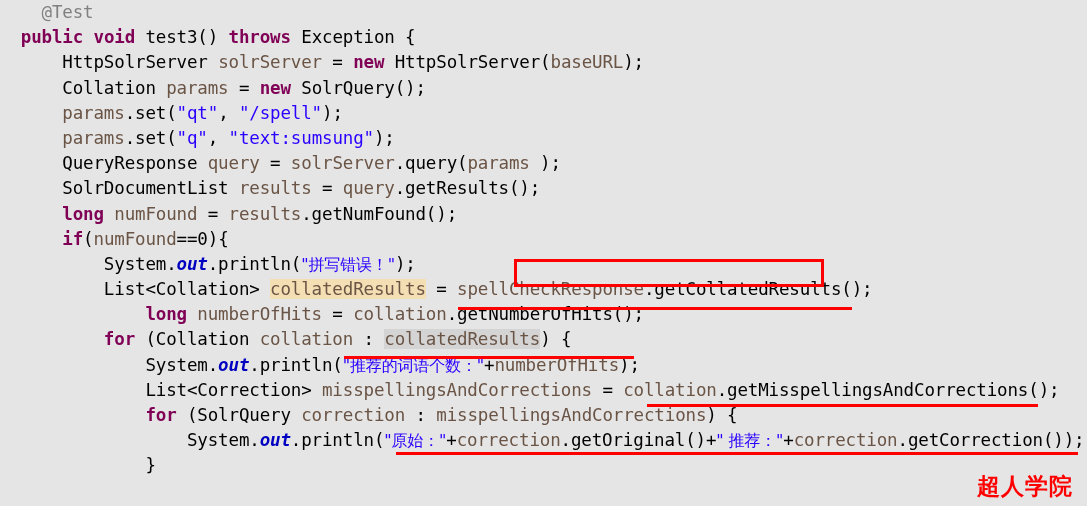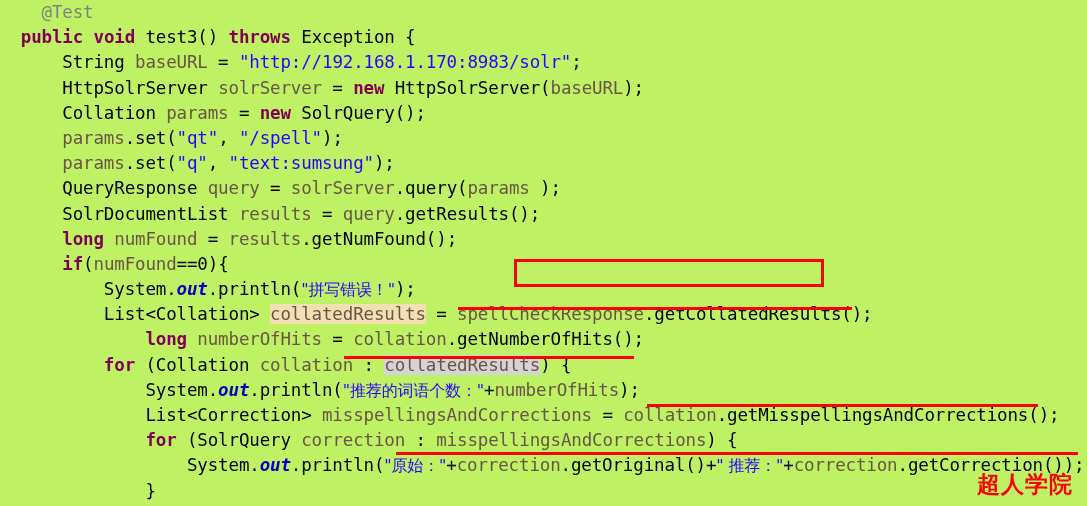--- a/index.html
+++ b/index.html
@@ -11,21 +11,21 @@
     width: 1087px;
     height: 506px;
     overflow: hidden;
     font-family: "DejaVu Sans Mono", "Liberation Mono", monospace;
   }
 
   #code-editor {
     position: relative;
     width: 1087px;
     height: 506px;
-    background: #bef264;
+    background: #e5e5e5;
     padding: 0;
   }
 
   .code-line {
     height: 25.2px;
     line-height: 25.2px;
     font-size: 17.5px;
     font-family: "DejaVu Sans Mono", "Liberation Mono", monospace;
     white-space: pre;
     color: #000000;
@@ -59,21 +59,21 @@
     pointer-events: none;
   }
 
   
   #watermark {
     position: absolute;
     right: 14px;
     bottom: 6px;
     text-align: center;
     color: #FF0000;
-    font-family: Liberation Mono, monospace;
+    font-family: Liberation Sans, sans-serif;
   }
   #watermark .wm-cn {
     font-size: 23px;
     font-weight: bold;
     line-height: 28px;
     letter-spacing: 1px;
   }
   #watermark .wm-url {
     font-size: 21px;
     font-weight: bold;
@@ -83,21 +83,20 @@
 </style>
 </head>
 <body>
 
 <div id="code-editor">
 
   <div class="code-line"><span>    </span><span class="tok-annotation">@Test</span></div>
 
   <div class="code-line"><span>  </span><span class="tok-keyword">public</span><span class="tok-plain"> </span><span class="tok-keyword">void</span><span class="tok-plain"> test3() </span><span class="tok-keyword">throws</span><span class="tok-plain"> Exception {</span></div>
 
-  <div class="code-line"><span>      </span><span class="tok-type">String </span><span class="tok-var">baseURL</span><span class="tok-plain"> = </span><span class="tok-string">"http://192.168.1.170:8983/solr"</span><span class="tok-plain">;</span></div>
 
   <div class="code-line"><span>      </span><span class="tok-type">HttpSolrServer </span><span class="tok-var">solrServer</span><span class="tok-plain"> = </span><span class="tok-keyword">new</span><span class="tok-plain"> HttpSolrServer(</span><span class="tok-var">baseURL</span><span class="tok-plain">);</span></div>
 
   <div class="code-line"><span>      </span><span class="tok-type">Collation </span><span class="tok-var">params</span><span class="tok-plain"> = </span><span class="tok-keyword">new</span><span class="tok-plain"> SolrQuery();</span></div>
 
   <div class="code-line"><span>      </span><span class="tok-var">params</span><span class="tok-plain">.set(</span><span class="tok-string">"qt"</span><span class="tok-plain">, </span><span class="tok-string">"/spell"</span><span class="tok-plain">);</span></div>
 
   <div class="code-line"><span>      </span><span class="tok-var">params</span><span class="tok-plain">.set(</span><span class="tok-string">"q"</span><span class="tok-plain">, </span><span class="tok-string">"text:sumsung"</span><span class="tok-plain">);</span></div>
 
   <div class="code-line"><span>      </span><span class="tok-type">QueryResponse </span><span class="tok-var">query</span><span class="tok-plain"> = </span><span class="tok-var">solrServer</span><span class="tok-plain">.query(</span><span class="tok-var">params </span><span class="tok-plain">);</span></div>

